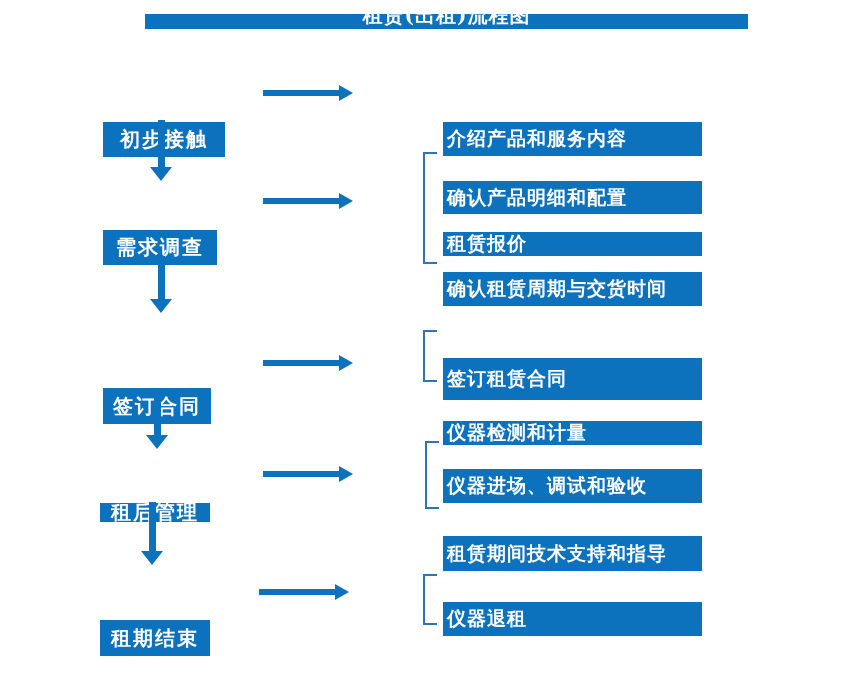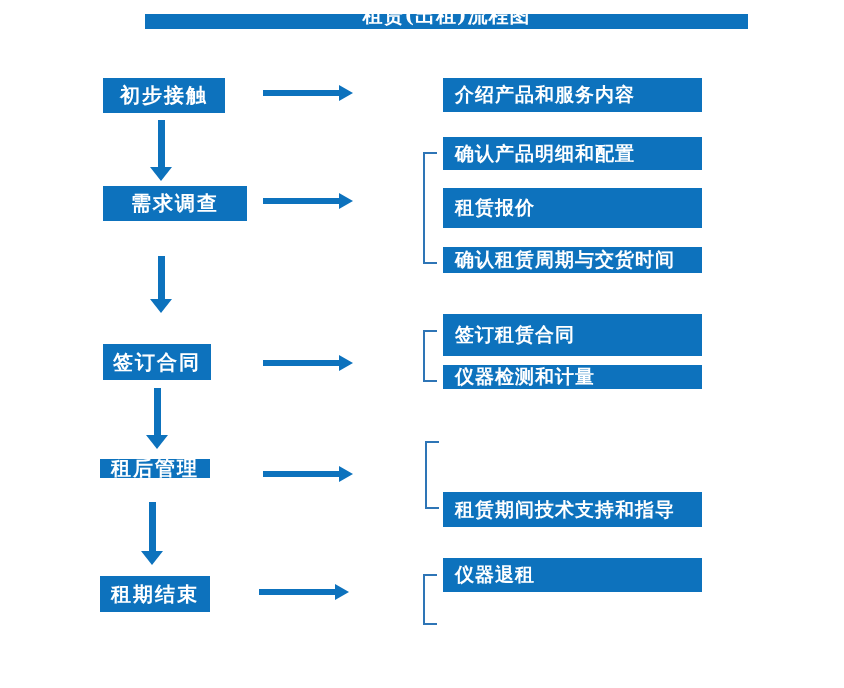--- a/index.html
+++ b/index.html
@@ -31,31 +31,32 @@
     font-weight: bold;
     letter-spacing: 1px;
   }
   .box {
     position: absolute;
     background: var(--primary);
     color: var(--box-text);
     font-weight: bold;
     display: flex;
     align-items: center;
+    margin-top: 44px;
   }
   .step {
     font-size: 20px;
     justify-content: center;
     letter-spacing: 2px;
   }
   .out {
     left: 443px;
     width: 259px;
     font-size: 19px;
-    padding-left: 12px;
+    padding-left: 4px;
     letter-spacing: 1px;
     justify-content: flex-start;
   }
   
   .h-arrow {
     position: absolute;
     height: 16px;
     display: flex;
     align-items: center;
   }
@@ -93,31 +94,32 @@
 </head>
 <body>
 
 <div class="canvas">
 
   <div class="titlebar">
     <span class="title-text">租赁(出租)流程图</span>
   </div>
 
   <div class="box step" style="left:103px;top:78px;width:122px;height:35px">初步接触</div>
-  <div class="box step" style="left:103px;top:186px;width:144px;height:35px">需求调查</div>
+  <div class="box step" style="left:103px;top:186px;width:114px;height:35px">需求调查</div>
   <div class="box step" style="left:103px;top:344px;width:108px;height:36px">签订合同</div>
   <div class="box step" style="left:100px;top:459px;width:110px;height:19px">租后管理</div>
   <div class="box step" style="left:100px;top:576px;width:110px;height:36px">租期结束</div>
 
   <div class="box out" style="top:78px;height:34px">介绍产品和服务内容</div>
   <div class="box out" style="top:137px;height:33px">确认产品明细和配置</div>
-  <div class="box out" style="top:188px;height:40px">租赁报价</div>
-  <div class="box out" style="top:247px;height:26px">确认租赁周期与交货时间</div>
+  <div class="box out" style="top:188px;height:24px">租赁报价</div>
+  <div class="box out" style="top:228px;height:34px">确认租赁周期与交货时间</div>
   <div class="box out" style="top:314px;height:42px">签订租赁合同</div>
-  <div class="box out" style="top:365px;height:24px">仪器检测和计量</div>
+  <div class="box out" style="top:377px;height:24px">仪器检测和计量</div>
+  <div class="box out" style="top:425px;height:34px">仪器进场、调试和验收</div>
   <div class="box out" style="top:492px;height:35px">租赁期间技术支持和指导</div>
   <div class="box out" style="top:558px;height:34px">仪器退租</div>
 
   <div class="h-arrow" style="left:263px;top:85px">
     <div class="shaft"></div>
       <div class="head"></div>
   </div>
   <div class="h-arrow" style="left:263px;top:193px">
     <div class="shaft"></div>
       <div class="head"></div>

